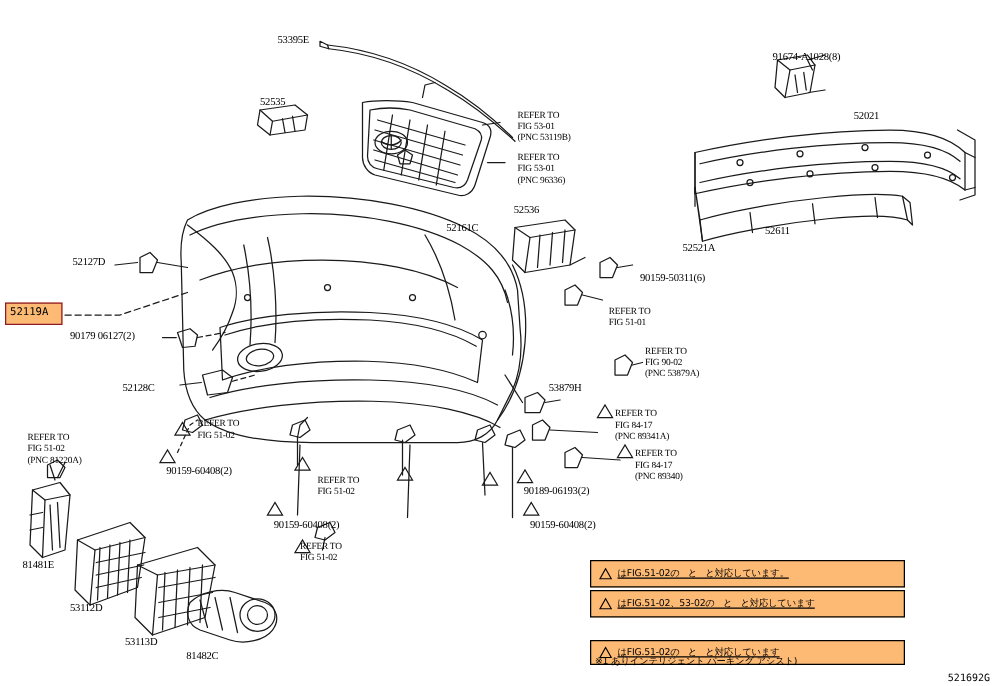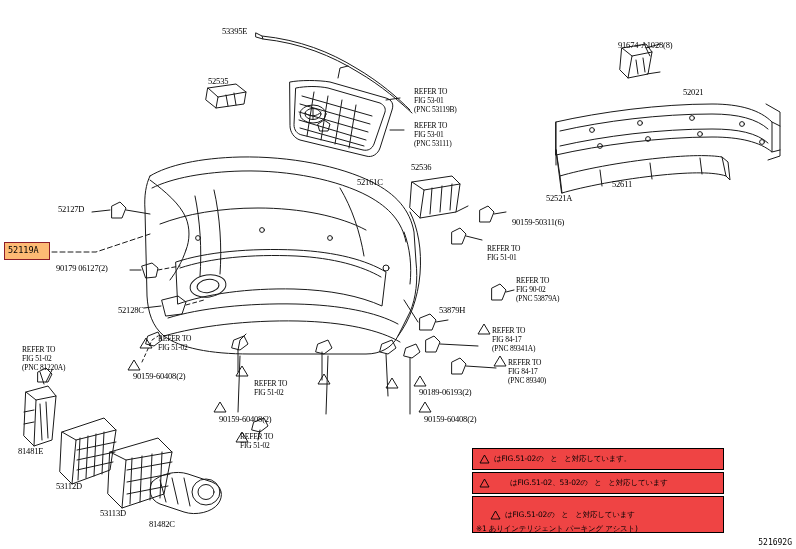--- a/index.html
+++ b/index.html
@@ -51,21 +51,22 @@
     top: 2px;
     font-size: 8.5px;
     font-family: "DejaVu Sans Mono", monospace;
     color: #000000;
     white-space: pre;
   }
   .note-box {
     position: absolute;
     border: 1px solid #000000;
     box-sizing: border-box;
-    background: #ef4444;
+    background: #fdba74;
+    text-decoration: underline;
   }
   .footer-code {
     position: absolute;
     right: 4px;
     bottom: 2px;
     font-family: "DejaVu Sans Mono", monospace;
     font-size: 8px;
     color: #000;
   }
 </style>
@@ -290,34 +291,34 @@
   <div class="lbl" style="left:208px; top:76px;">52535</div>
   <div class="lbl" style="left:594px; top:40px;margin-left:24px;">91674-A1028(8)</div>
   <div class="lbl" style="left:683px; top:87px;">52021</div>
   <div class="lbl" style="left:612px; top:179px;">52611</div>
   <div class="lbl" style="left:411px; top:162px;">52536</div>
   <div class="lbl" style="left:357px; top:177px;">52161C</div>
   <div class="lbl" style="left:501px; top:193px;margin-left:45px;">52521A</div>
   <div class="lbl" style="left:512px; top:217px;">90159-50311(6)</div>
   <div class="lbl" style="left:58px; top:204px;">52127D</div>
   <div class="lbl" style="left:56px; top:263px;">90179 06127(2)</div>
-  <div class="lbl" style="left:118px; top:305px;">52128C</div>
+  <div class="lbl" style="left:98px; top:305px;">52128C</div>
   <div class="lbl" style="left:439px; top:305px;">53879H</div>
   <div class="lbl" style="left:18px; top:446px;">81481E</div>
   <div class="lbl" style="left:56px; top:481px;">53112D</div>
   <div class="lbl" style="left:100px; top:508px;">53113D</div>
   <div class="lbl" style="left:149px; top:519px;">81482C</div>
   <div class="lbl" style="left:133px; top:371px;">90159-60408(2)</div>
   <div class="lbl" style="left:219px; top:414px;">90159-60408(2)</div>
   <div class="lbl" style="left:424px; top:414px;">90159-60408(2)</div>
   <div class="lbl" style="left:419px; top:387px;">90189-06193(2)</div>
 
   <div class="lbl small" style="left:414px; top:87px;"><span>REFER TO</span><br><span>FIG 53-01</span><br><span>(PNC 53119B)</span></div>
 
-  <div class="lbl small" style="left:414px; top:121px;"><span>REFER TO</span><br><span>FIG 53-01</span><br><span>(PNC 53111)</span></div>
+  <div class="lbl small" style="left:414px; top:121px;"><span>REFER TO</span><br><span>FIG 53-01</span><br><span>(PNC 96336)</span></div>
 
   <div class="lbl small" style="left:487px; top:244px;"><span>REFER TO</span><br><span>FIG 51-01</span></div>
 
   <div class="lbl small" style="left:516px; top:276px;"><span>REFER TO</span><br><span>FIG 90-02</span><br><span>(PNC 53879A)</span></div>
 
   <div class="lbl small" style="left:492px; top:326px;"><span>REFER TO</span><br><span>FIG 84-17</span><br><span>(PNC 89341A)</span></div>
 
   <div class="lbl small" style="left:508px; top:358px;"><span>REFER TO</span><br><span>FIG 84-17</span><br><span>(PNC 89340)</span></div>
 
   <div class="lbl small" style="left:158px; top:334px;"><span>REFER TO</span><br><span>FIG 51-02</span></div>
@@ -337,29 +338,29 @@
   <div class="note-box" style="left:472px; top:448px; width:252px; height:22px;">
     <div style="display:flex; align-items:center; height:100%; padding-left:6px; gap:4px;">
       <svg width="11" height="10" viewBox="0 0 11 10">
           <path d="M5.5 1 L10 9 L1 9 Z" fill="none" stroke="#000" stroke-width="0.9"></path>
         </svg>
       <span class="lbl jp" style="position:static;">はFIG.51-02の   と   と対応しています。</span>
     </div>
   </div>
 
   <div class="note-box" style="left:472px; top:472px; width:252px; height:22px;">
-    <div style="display:flex; align-items:center; height:100%; padding-left:6px; gap:20px;">
+    <div style="display:flex; align-items:center; height:100%; padding-left:6px; gap:4px;">
       <svg width="11" height="10" viewBox="0 0 11 10">
           <path d="M5.5 1 L10 9 L1 9 Z" fill="none" stroke="#000" stroke-width="0.9"></path>
         </svg>
       <span class="lbl jp" style="position:static;">はFIG.51-02、53-02の   と   と対応しています</span>
     </div>
   </div>
 
-  <div class="note-box" style="left:472px; top:496px; width:252px; height:37px;padding-left:11px;">
+  <div class="note-box" style="left:472px; top:512px; width:252px; height:20px;">
     <div style="display:flex; align-items:center; height:100%; padding-left:6px; gap:4px;">
       <svg width="11" height="10" viewBox="0 0 11 10">
           <path d="M5.5 1 L10 9 L1 9 Z" fill="none" stroke="#000" stroke-width="0.9"></path>
         </svg>
       <span class="lbl jp" style="position:static;">はFIG.51-02の   と   と対応しています</span>
     </div>
   </div>
 
   <div class="lbl jp" style="left:476px; top:524px;text-align:right;">※1 ありインテリジェント パーキング アシスト)</div>
 

